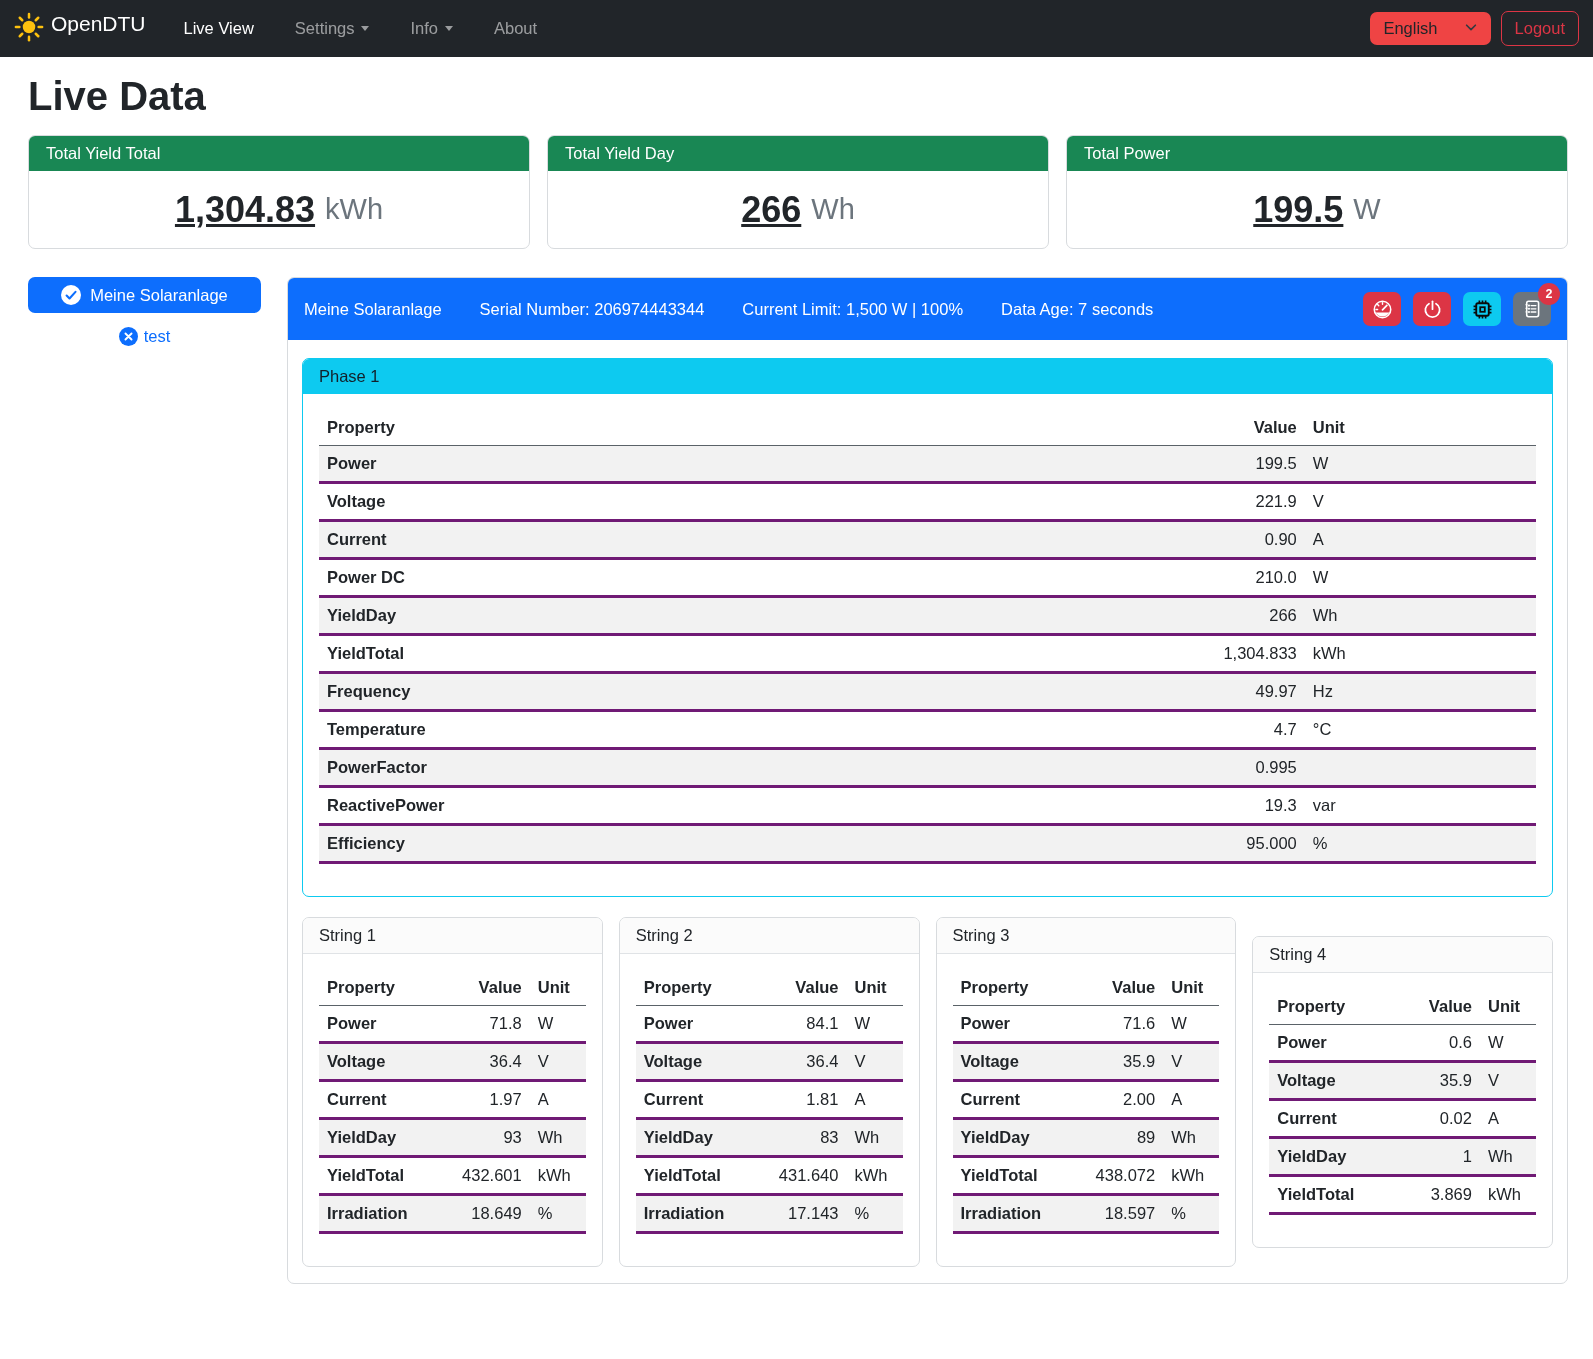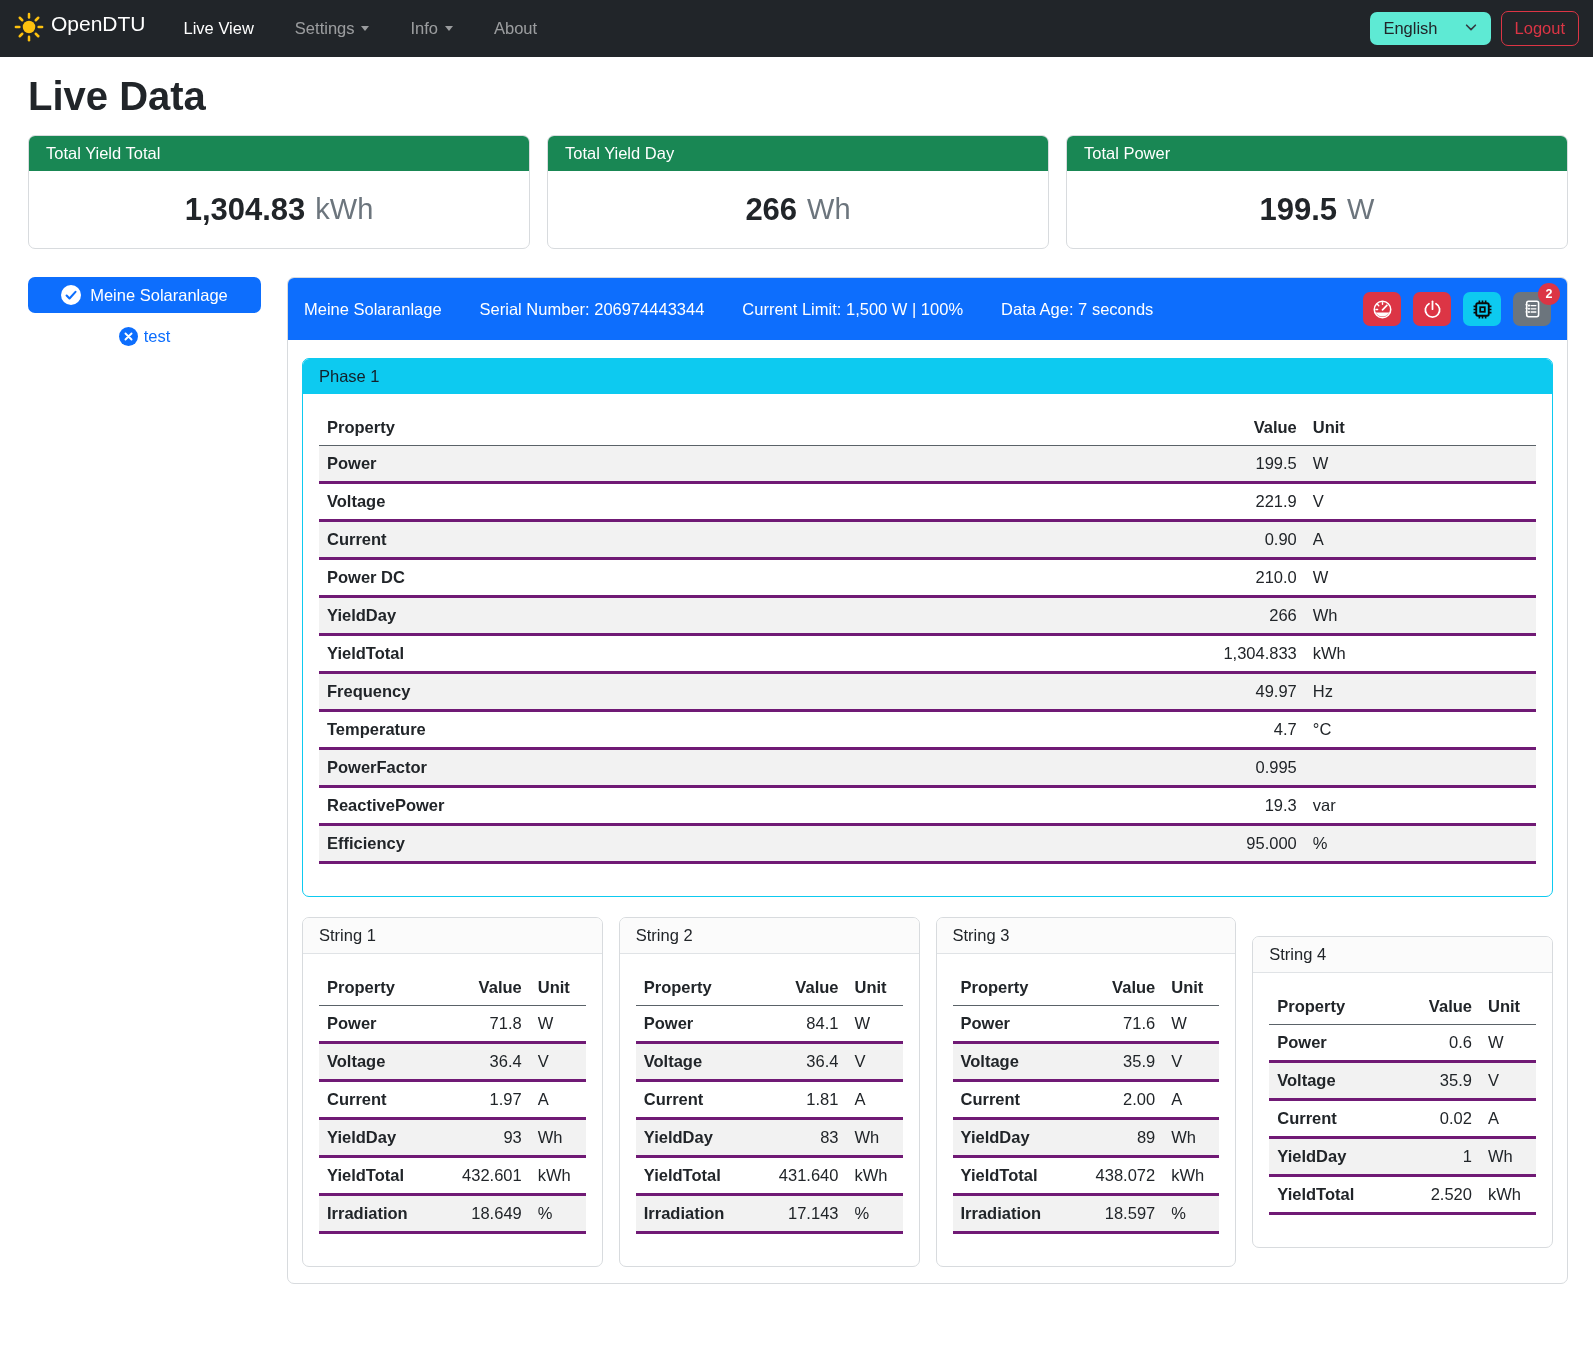--- a/index.html
+++ b/index.html
@@ -31,21 +31,21 @@
   }
   .nav-link.active { color: #fff; }
   .caret {
     width: 0; height: 0; display: inline-block;
     border-left: 4.5px solid transparent;
     border-right: 4.5px solid transparent;
     border-top: 5px solid currentColor;
   }
   .nav-right { margin-left: auto; display: flex; align-items: center; gap: 10px; }
   .lang-select {
-    background: #5eead4; color: #212529;
+    background: #ef4444; color: #212529;
     border-radius: 7px; padding: 7px 13px;
     display: flex; align-items: center; gap: 26px;
     cursor: pointer; font-size: 16.5px;
   }
   .logout-btn {
     background: transparent; color: #dc3545;
     border: 1px solid #dc3545; border-radius: 7px;
     padding: 7px 13px; font-size: 16.5px; cursor: pointer;
     font-family: inherit;
   }
@@ -63,21 +63,21 @@
   .summary-card { flex: 1; }
   .card-header-green {
     background: #198754; color: #fff;
     padding: 8px 17px; font-size: 16.5px;
     border-radius: 6px 6px 0 0;
   }
   .summary-body {
     height: 77px;
     display: flex; align-items: center; justify-content: center; gap: 10px;
   }
-  .summary-value { font-size: 31px; font-weight: 700; color: #212529; }
+  .summary-value { font-size: 36px; font-weight: 700; color: #212529; text-decoration: underline; }
   .summary-unit { font-size: 29px; color: #6c757d; }
 
   
   .main-row { display: flex; gap: 26px; align-items: flex-start; }
   .sidebar { width: 233px; flex: none; }
   .inverter-select-btn {
     width: 100%;
     background: #0d6efd; color: #fff;
     border: none; border-radius: 7px;
     padding: 8px 12px; font-size: 16.5px;
@@ -542,21 +542,21 @@
                       <td>0.02</td>
                       <td>A</td>
                     </tr>
                     <tr>
                       <td>YieldDay</td>
                       <td>1</td>
                       <td>Wh</td>
                     </tr>
                     <tr>
                       <td>YieldTotal</td>
-                      <td>2.520</td>
+                      <td>3.869</td>
                       <td>kWh</td>
                     </tr>
                   </tbody>
               </table>
             </div>
           </div>
         </div>
       </div>
     </div>
   </div>

